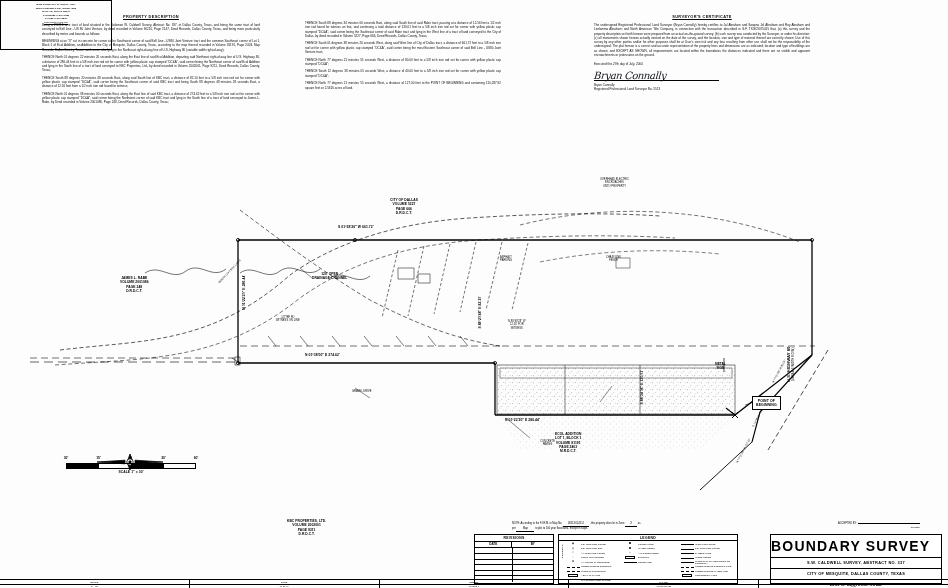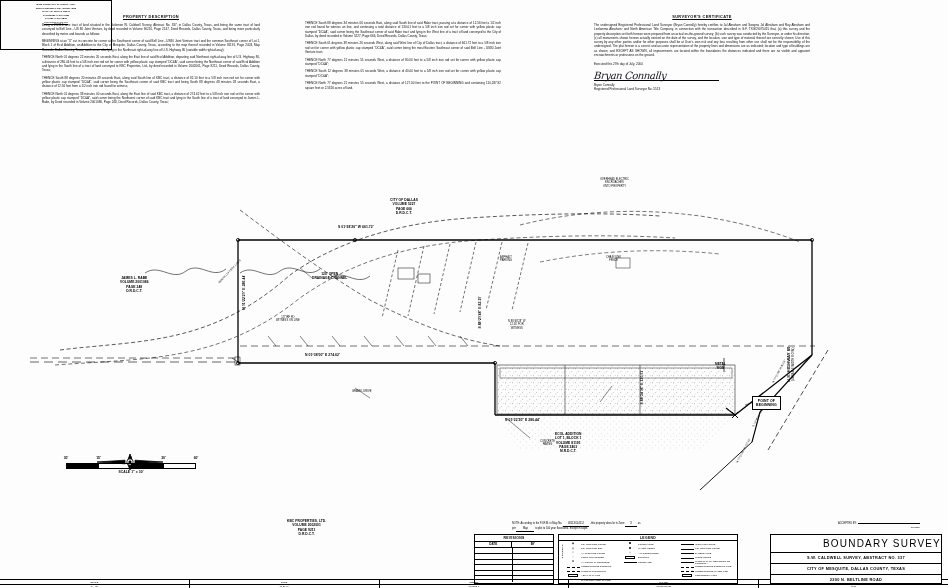--- a/index.html
+++ b/index.html
@@ -201,21 +201,21 @@
   #firm .fm-r div {
     flex:1; text-align:center; font-size: 2.3px; font-weight:bold;
     border-right: 0.7px solid #000; padding: 0.7px 0;
   }
   #firm .fm-r div:last-child { border-right: none; }
   #firm .fm-r.vals div { font-weight: normal; font-size: 2.2px; }
 
   
   #titleblk { left: 770px; top: 534px; width: 172px; height: 50px; }
   #titleblk .tb-main {
-    text-align:right; font-size: 10px; font-weight: normal;
+    text-align:left; font-size: 14px; font-weight: bold;
     letter-spacing: 1.2px; padding: 3px 0 2.5px;
     border-bottom: 0.8px solid #000;
   }
   #titleblk .tb-line {
     text-align:center; font-size: 3.9px; font-weight: bold;
     padding: 2.6px 0; border-bottom: 0.8px solid #000;
     letter-spacing: 0.3px;
   }
   #titleblk .tb-line:last-child { border-bottom: none; }
 </style>

